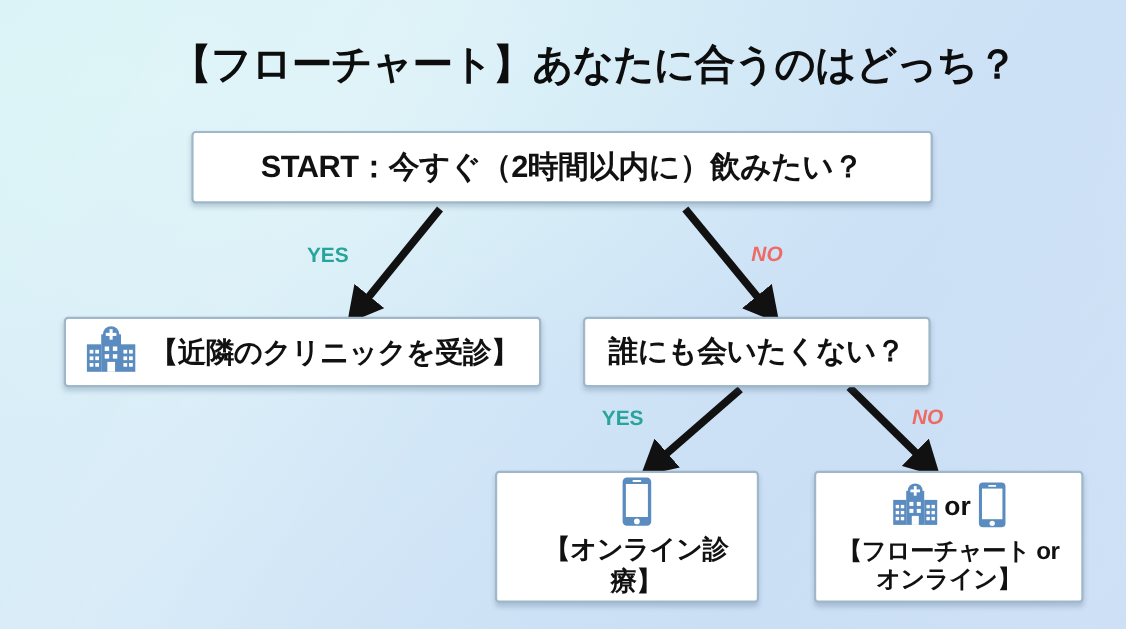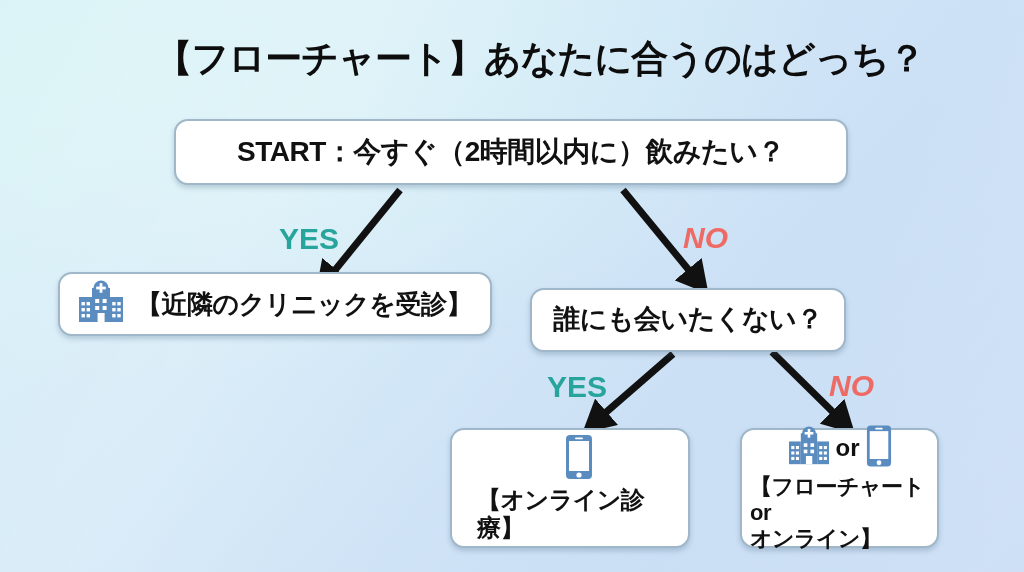--- a/index.html
+++ b/index.html
@@ -31,26 +31,27 @@
         rgba(255,255,255,0.00) 46%,
         rgba(180,210,240,0.13) 72%,
         rgba(255,255,255,0.10) 100%);
   }
 
   .node {
     position: absolute;
     box-sizing: border-box;
     background: #ffffff;
     border: 2px solid #9fb7c9;
-    border-radius: 14px;
+    border-radius: 4px;
     box-shadow: 0 3px 5px rgba(60,90,120,0.25);
     display: flex;
     align-items: center;
     justify-content: center;
     color: #111111;
+    text-align: center;
     z-index: 3;
   }
   .node-inner {
     display: flex;
     align-items: center;
     justify-content: center;
     gap: 12px;
     width: 100%;
     padding: 0 10px;
     box-sizing: border-box;
@@ -84,51 +85,51 @@
     color: #0d0d0d;
     letter-spacing: -1px;
     z-index: 4;
     padding-left: 28px;
   }
 
   
   #node-start      { left: 174px; top: 119px; width: 674px; height: 66px; }
   #node-start .node-text { font-size: 28px; }
 
-  #node-clinic     { left: 58px;  top: 272px; width: 434px; height: 64px; }
+  #node-clinic     { left: 58px;  top: 288px; width: 434px; height: 64px; }
   #node-clinic .node-text { font-size: 26px; }
 
   #node-alone      { left: 530px; top: 288px; width: 316px; height: 64px; }
   #node-alone .node-text { font-size: 27px; }
 
   #node-online     { left: 450px; top: 428px; width: 240px; height: 120px; padding-left: 17px; }
   #node-online .node-text { font-size: 24px; }
 
-  #node-either     { left: 740px; top: 428px; width: 199px; height: 120px; }
+  #node-either     { left: 740px; top: 428px; width: 245px; height: 120px; }
   #node-either .node-text { font-size: 22px; }
 
   
   .icon-hospital { display: block; }
   .icon-phone    { display: block; }
   .icon-row {
     display: flex;
     align-items: center;
     justify-content: center;
     gap: 6px;
   }
   .or-text {
     font-size: 24px;
     font-weight: bold;
     color: #111111;
   }
 
   
   .edge-label {
     position: absolute;
-    font-size: 30px;
+    font-size: 19px;
     font-weight: bold;
     letter-spacing: 0px;
     z-index: 4;
   }
   .yes { color: #27a49b; }
   .no  { color: #ee6b65; font-style: italic; }
 
   #label-yes-1 { left: 279px; top: 222px; }
   #label-no-1  { left: 683px; top: 221px; }
   #label-yes-2 { left: 547px; top: 370px; }

